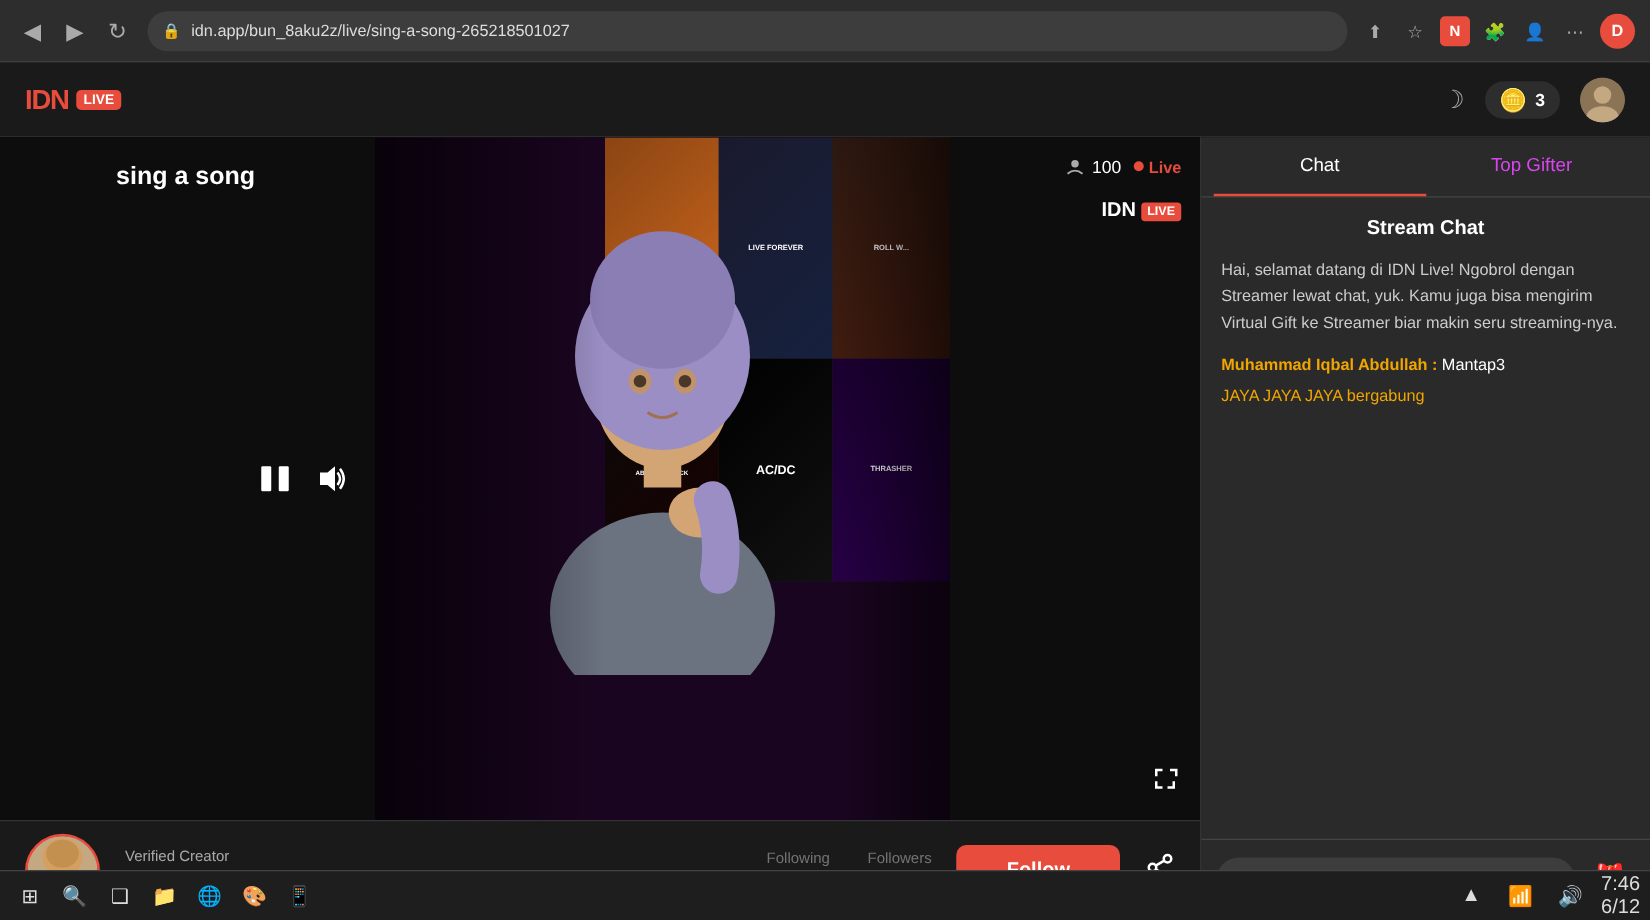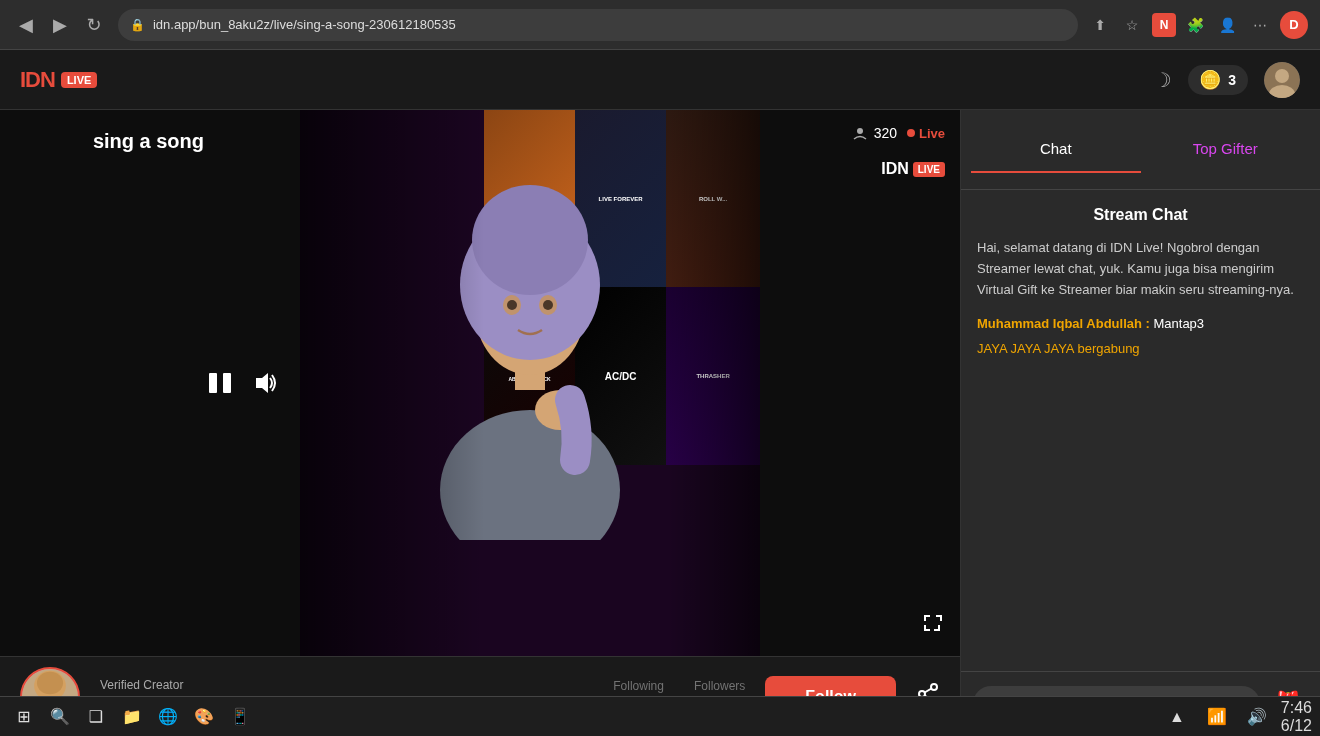--- a/index.html
+++ b/index.html
@@ -327,21 +327,21 @@
     .chat-panel {
       width: 360px;
       background: #2a2a2a;
       display: flex;
       flex-direction: column;
       border-left: 1px solid #333;
     }
     .chat-tabs {
       display: flex;
       border-bottom: 1px solid #444;
-      padding: 16px 10px;
+      padding: 0 10px;
     }
     .chat-tab {
       flex: 1;
       padding: 14px 0;
       text-align: center;
       color: #d946ef;
       font-size: 15px;
       cursor: pointer;
       border-bottom: 2px solid transparent;
     }
@@ -458,21 +458,21 @@
 <body>
 
 <div class="browser-chrome">
   <div class="nav-buttons">
     <button class="nav-btn">◀</button>
     <button class="nav-btn">▶</button>
     <button class="nav-btn">↻</button>
   </div>
   <div class="address-bar">
     <span class="lock-icon">🔒</span>
-    <span class="address-text">idn.app/bun_8aku2z/live/sing-a-song-230612180535</span>
+    <span class="address-text">idn.app/bun_8aku2z/live/sing-a-song-265218501027</span>
   </div>
   <div class="browser-actions">
     <div class="browser-icon">⬆</div>
     <div class="browser-icon">☆</div>
     <div class="ext-icon" style="background:#e74c3c; color:white;">N</div>
     <div class="browser-icon">🧩</div>
     <div class="browser-icon">👤</div>
     <div class="browser-icon">⋯</div>
     <div class="avatar-circle">D</div>
   </div>
@@ -563,21 +563,21 @@
           <div style="position:absolute;top:0;right:0;width:20%;height:100%;background:linear-gradient(to left,rgba(0,0,0,0.6),transparent);"></div>
         </div>
       </div>
 
       <div class="video-right-panel">
         <div class="viewer-count">
           <svg width="16" height="16" viewBox="0 0 16 16" fill="#aaa">
               <circle cx="8" cy="6" r="3"></circle>
               <path d="M 2 14 Q 8 9 14 14" stroke="#aaa" stroke-width="1.5" fill="none"></path>
             </svg>
-          <span>320</span>
+          <span>100</span>
           <div class="live-indicator">
             <div class="live-dot"></div>
             <span class="live-text">Live</span>
           </div>
         </div>
         <div class="idn-watermark">
           <span class="idn-wm-text">IDN</span>
           <span style="background:#e74c3c;color:white;font-size:10px;font-weight:bold;padding:2px 5px;border-radius:3px;">LIVE</span>
         </div>
         <button class="fullscreen-btn">

